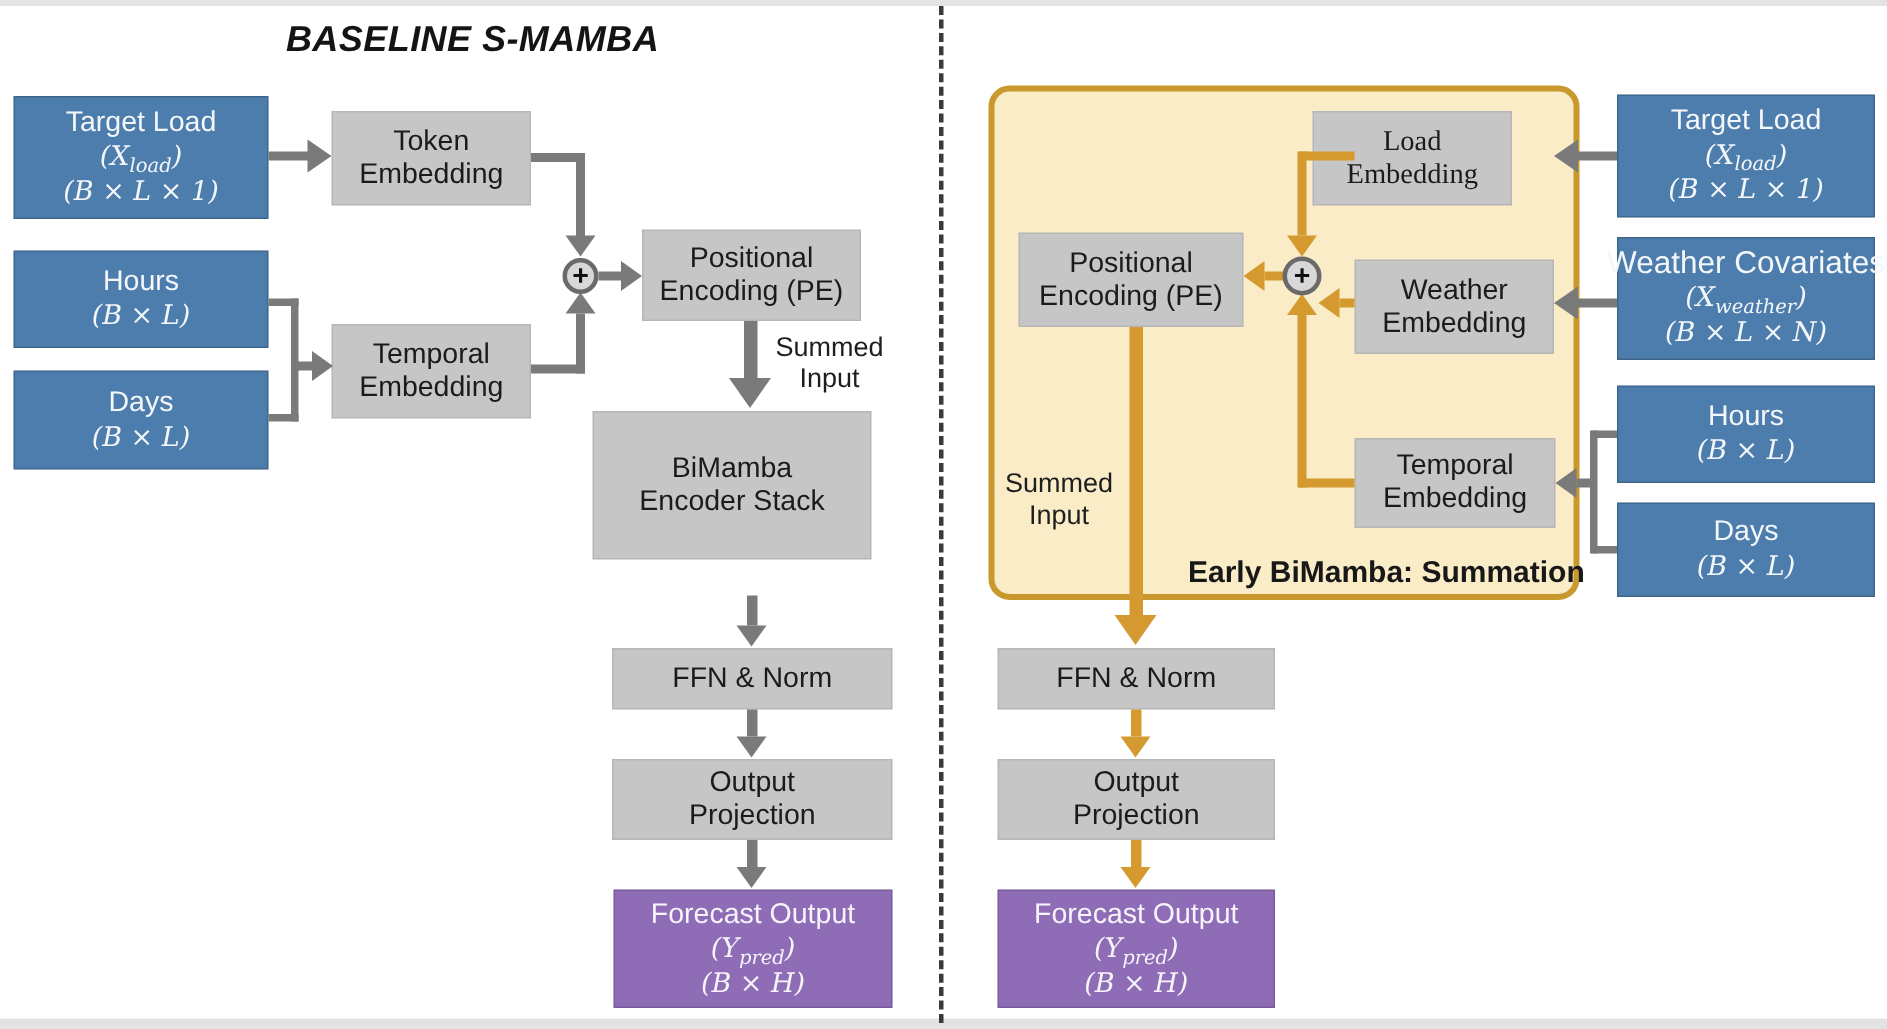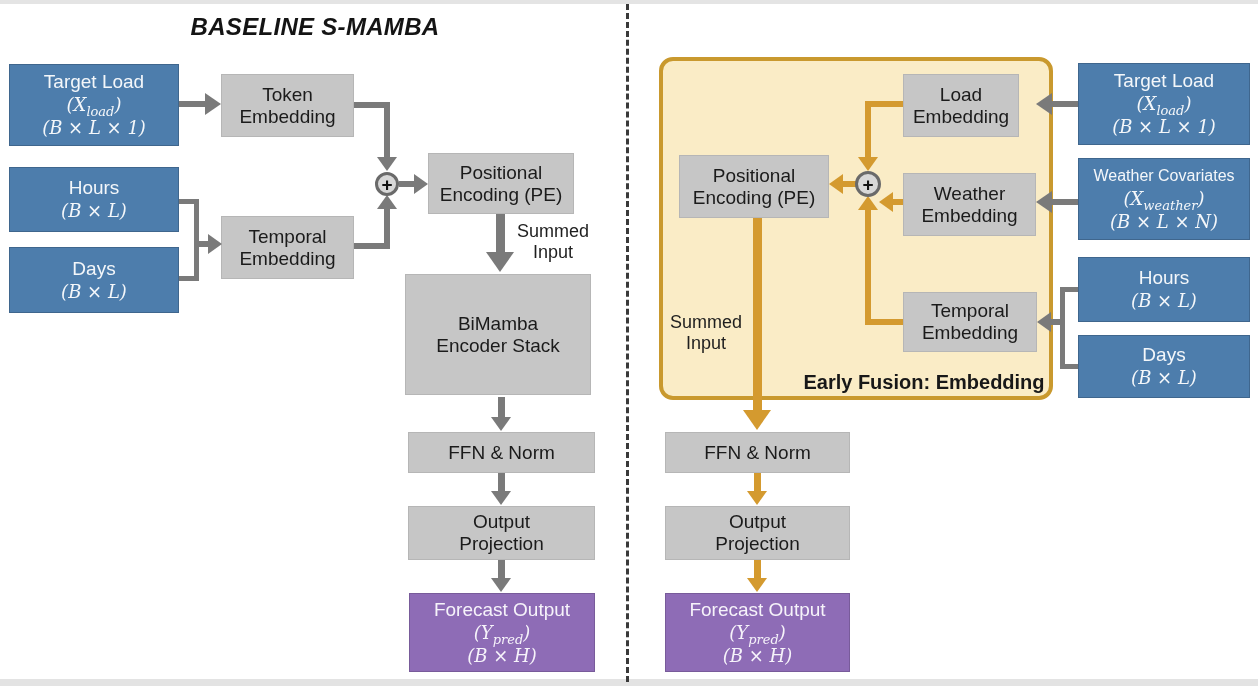--- a/index.html
+++ b/index.html
@@ -83,21 +83,21 @@
 
   <div class="box b-gray" style="left:221px;top:74px;width:133px;height:63px;">
     <div class="bname" style="max-width:115px;">Token Embedding</div>
   </div>
   <div class="box b-gray" style="left:221px;top:216px;width:133px;height:63px;">
     <div class="bname" style="max-width:115px;">Temporal Embedding</div>
   </div>
   <div class="box b-gray" style="left:428px;top:153px;width:146px;height:61px;">
     <div class="bname" style="max-width:132px;">Positional Encoding (PE)</div>
   </div>
-  <div class="box b-gray" style="left:405px;top:274px;width:186px;height:121px;">
+  <div class="box b-gray" style="left:395px;top:274px;width:186px;height:99px;">
     <div class="bname" style="max-width:140px;">BiMamba Encoder Stack</div>
   </div>
   <div class="box b-gray" style="left:408px;top:432px;width:187px;height:41px;">
     <div class="bname">FFN &amp; Norm</div>
   </div>
   <div class="box b-gray" style="left:408px;top:506px;width:187px;height:54px;">
     <div class="bname" style="max-width:110px;">Output Projection</div>
   </div>
 
   <div class="box b-purple" style="left:409px;top:593px;width:186px;height:79px;">
@@ -136,42 +136,42 @@
   <div class="seg cg" style="left:498px;top:397px;width:7px;height:20px;"></div>
   <div class="ah d cg" style="left:491px;top:417px;"></div>
 
   <div class="seg cg" style="left:498px;top:473px;width:7px;height:18px;"></div>
   <div class="ah d cg" style="left:491px;top:491px;"></div>
 
   <div class="seg cg" style="left:498px;top:560px;width:7px;height:18px;"></div>
   <div class="ah d cg" style="left:491px;top:578px;"></div>
 
   <div class="fusion" style="left:659px;top:57px;width:394px;height:343px;"></div>
-  <div class="flabel" style="left:792px;top:371px;width:264px;">Early Fusion: Embedding</div>
-
-  <div class="box b-gray" style="left:903px;top:74px;width:116px;height:63px;">
+  <div class="flabel" style="left:792px;top:371px;width:264px;">Early BiMamba: Summation</div>
+
+  <div class="box b-gray" style="left:875px;top:74px;width:133px;height:63px;font-family:Liberation Serif, serif;">
     <div class="bname" style="max-width:115px;">Load Embedding</div>
   </div>
   <div class="box b-gray" style="left:903px;top:173px;width:133px;height:63px;">
     <div class="bname" style="max-width:115px;">Weather Embedding</div>
   </div>
   <div class="box b-gray" style="left:679px;top:155px;width:150px;height:63px;">
     <div class="bname" style="max-width:132px;">Positional Encoding (PE)</div>
   </div>
   <div class="box b-gray" style="left:903px;top:292px;width:134px;height:60px;">
     <div class="bname" style="max-width:115px;">Temporal Embedding</div>
   </div>
 
   <div class="box b-blue" style="left:1078px;top:63px;width:172px;height:82px;">
     <div class="bname">Target Load</div>
     <div class="math"><span>(X</span><sub>load</sub><span>)</span></div>
     <div class="math">(B × L × 1)</div>
   </div>
   <div class="box b-blue" style="left:1078px;top:158px;width:172px;height:82px;">
-    <div class="bname" style="font-size:16px;">Weather Covariates</div>
+    <div class="bname" style="font-size:21px;">Weather Covariates</div>
     <div class="math"><span>(X</span><sub>weather</sub><span>)</span></div>
     <div class="math">(B × L × N)</div>
   </div>
   <div class="box b-blue" style="left:1078px;top:257px;width:172px;height:65px;">
     <div class="bname">Hours</div>
     <div class="math">(B × L)</div>
   </div>
   <div class="box b-blue" style="left:1078px;top:335px;width:172px;height:63px;">
     <div class="bname">Days</div>
     <div class="math">(B × L)</div>

